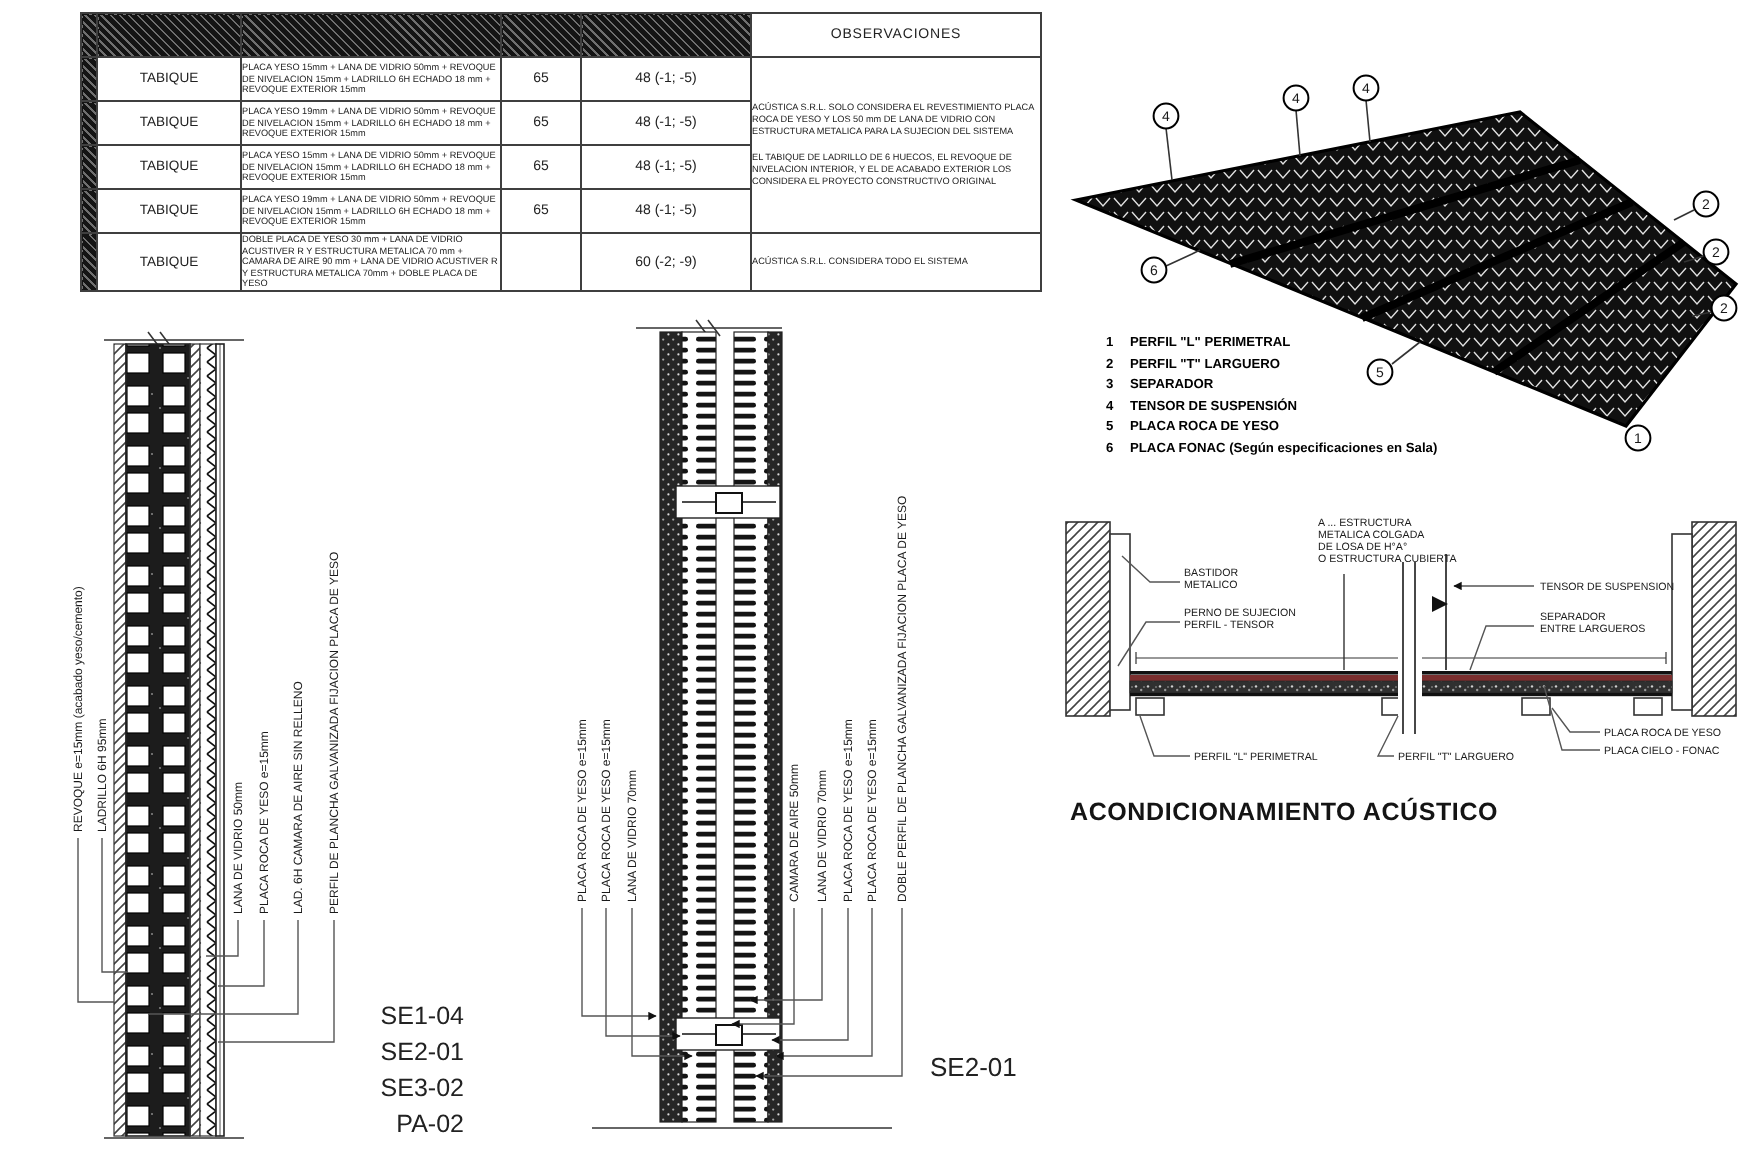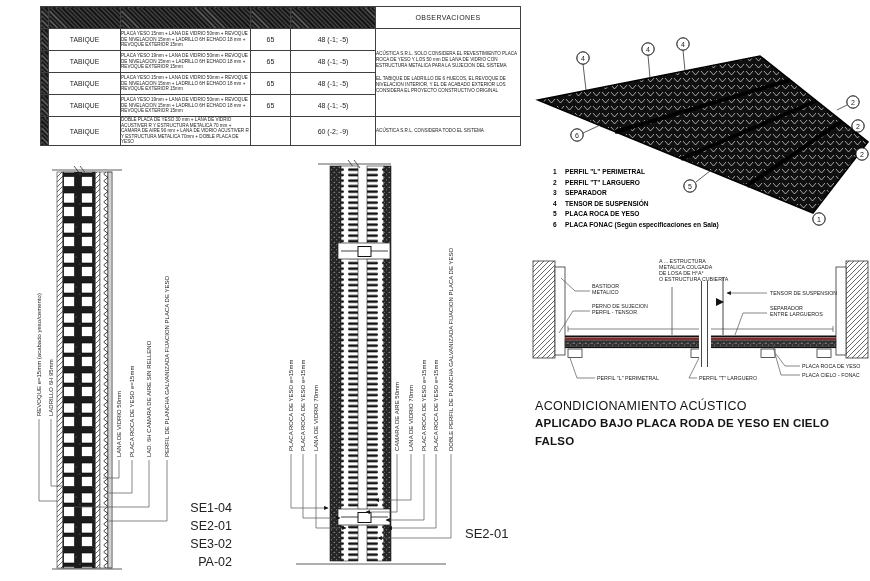--- a/index.html
+++ b/index.html
@@ -19,21 +19,21 @@
   .obs{font-size:4.6px;line-height:1.3;padding:2px 3px;color:#222;vertical-align:middle;}
   .obs .p+.p{margin-top:7px;}
 
   
   .legend{position:absolute;left:553px;top:167px;width:180px;}
   .lg-row{display:flex;gap:5px;font-size:6.6px;font-weight:bold;line-height:10.6px;color:#000;}
   .lg-num{width:7px;flex:none;}
 
   
   .title{position:absolute;left:535px;top:398px;color:#141414;}
-  .t-big{font-size:12.5px;font-weight:normal;letter-spacing:.3px;line-height:17px;}
+  .t-big{font-size:12.5px;font-weight:bold;letter-spacing:.3px;line-height:17px;}
   .t-sm{font-size:11.5px;font-weight:bold;letter-spacing:.2px;line-height:17.5px;}
 
   
   .ids{position:absolute;left:178px;top:499px;width:54px;text-align:right;
        font-size:12.5px;line-height:18px;color:#222;}
   .se2{position:absolute;left:465px;top:526px;font-size:13px;color:#222;}
 </style>
 </head>
 <body>
 
@@ -281,21 +281,20 @@
       <text x="257" y="69">ENTRE LARGUEROS</text>
       <text x="84" y="133">PERFIL "L" PERIMETRAL</text>
       <text x="186" y="133">PERFIL "T" LARGUERO</text>
       <text x="289" y="121">PLACA ROCA DE YESO</text>
       <text x="289" y="130">PLACA CIELO - FONAC</text>
     </g>
   </svg>
 
   <div class="title">
     <div class="t-big">ACONDICIONAMIENTO ACÚSTICO</div>
-    <div class="t-sm">APLICADO BAJO PLACA RODA DE YESO EN CIELO FALSO</div>
   </div>
 
   <svg style="left:14px;top:160px" width="232" height="421" viewBox="0 0 232 421">
     <g stroke="#333" stroke-width="0.8">
       <line x1="38" y1="10" x2="108" y2="10"></line>
       <line x1="60" y1="6" x2="66" y2="14"></line>
         <line x1="66" y1="6" x2="72" y2="14"></line>
       <line x1="38" y1="409" x2="108" y2="409"></line>
     </g>
     <g>

